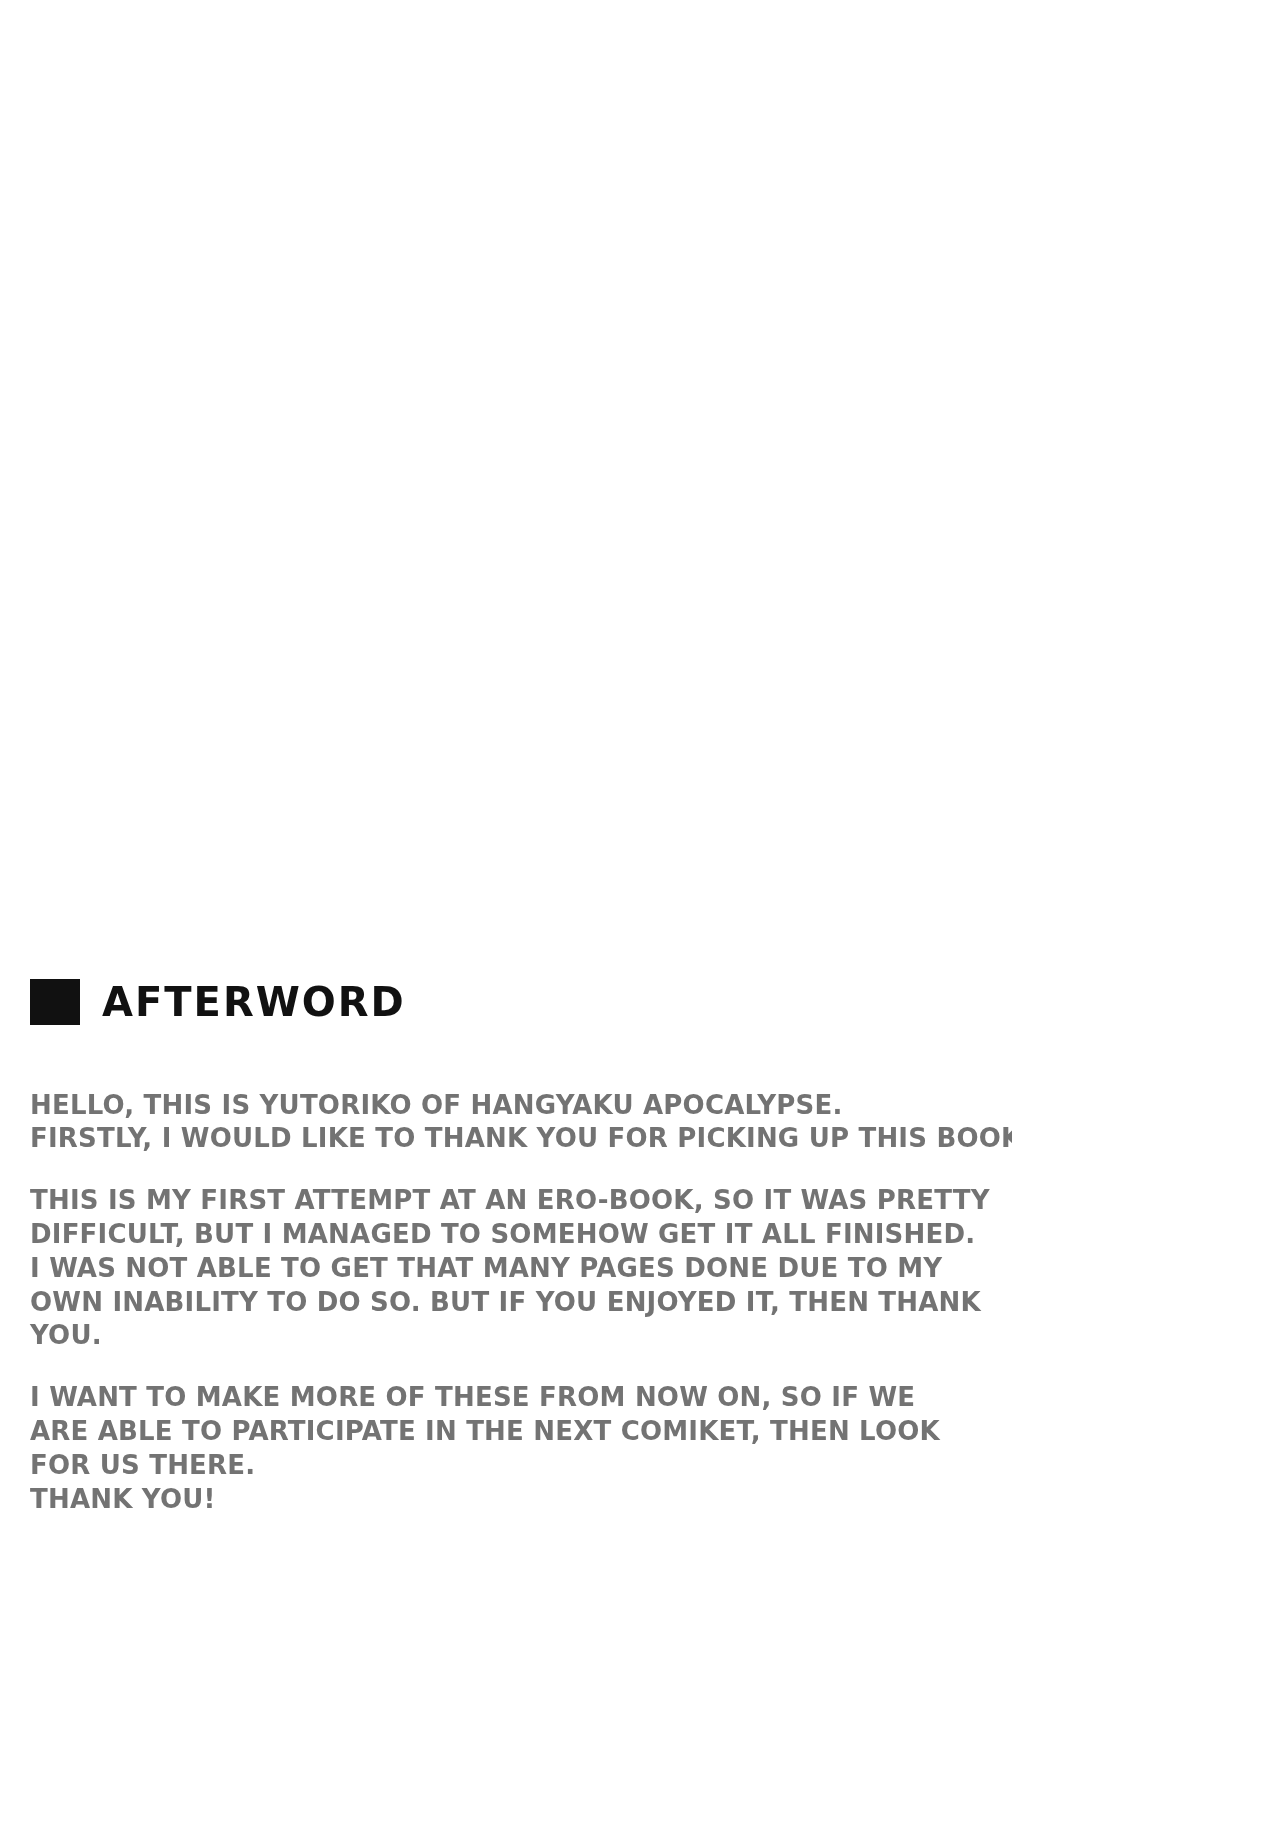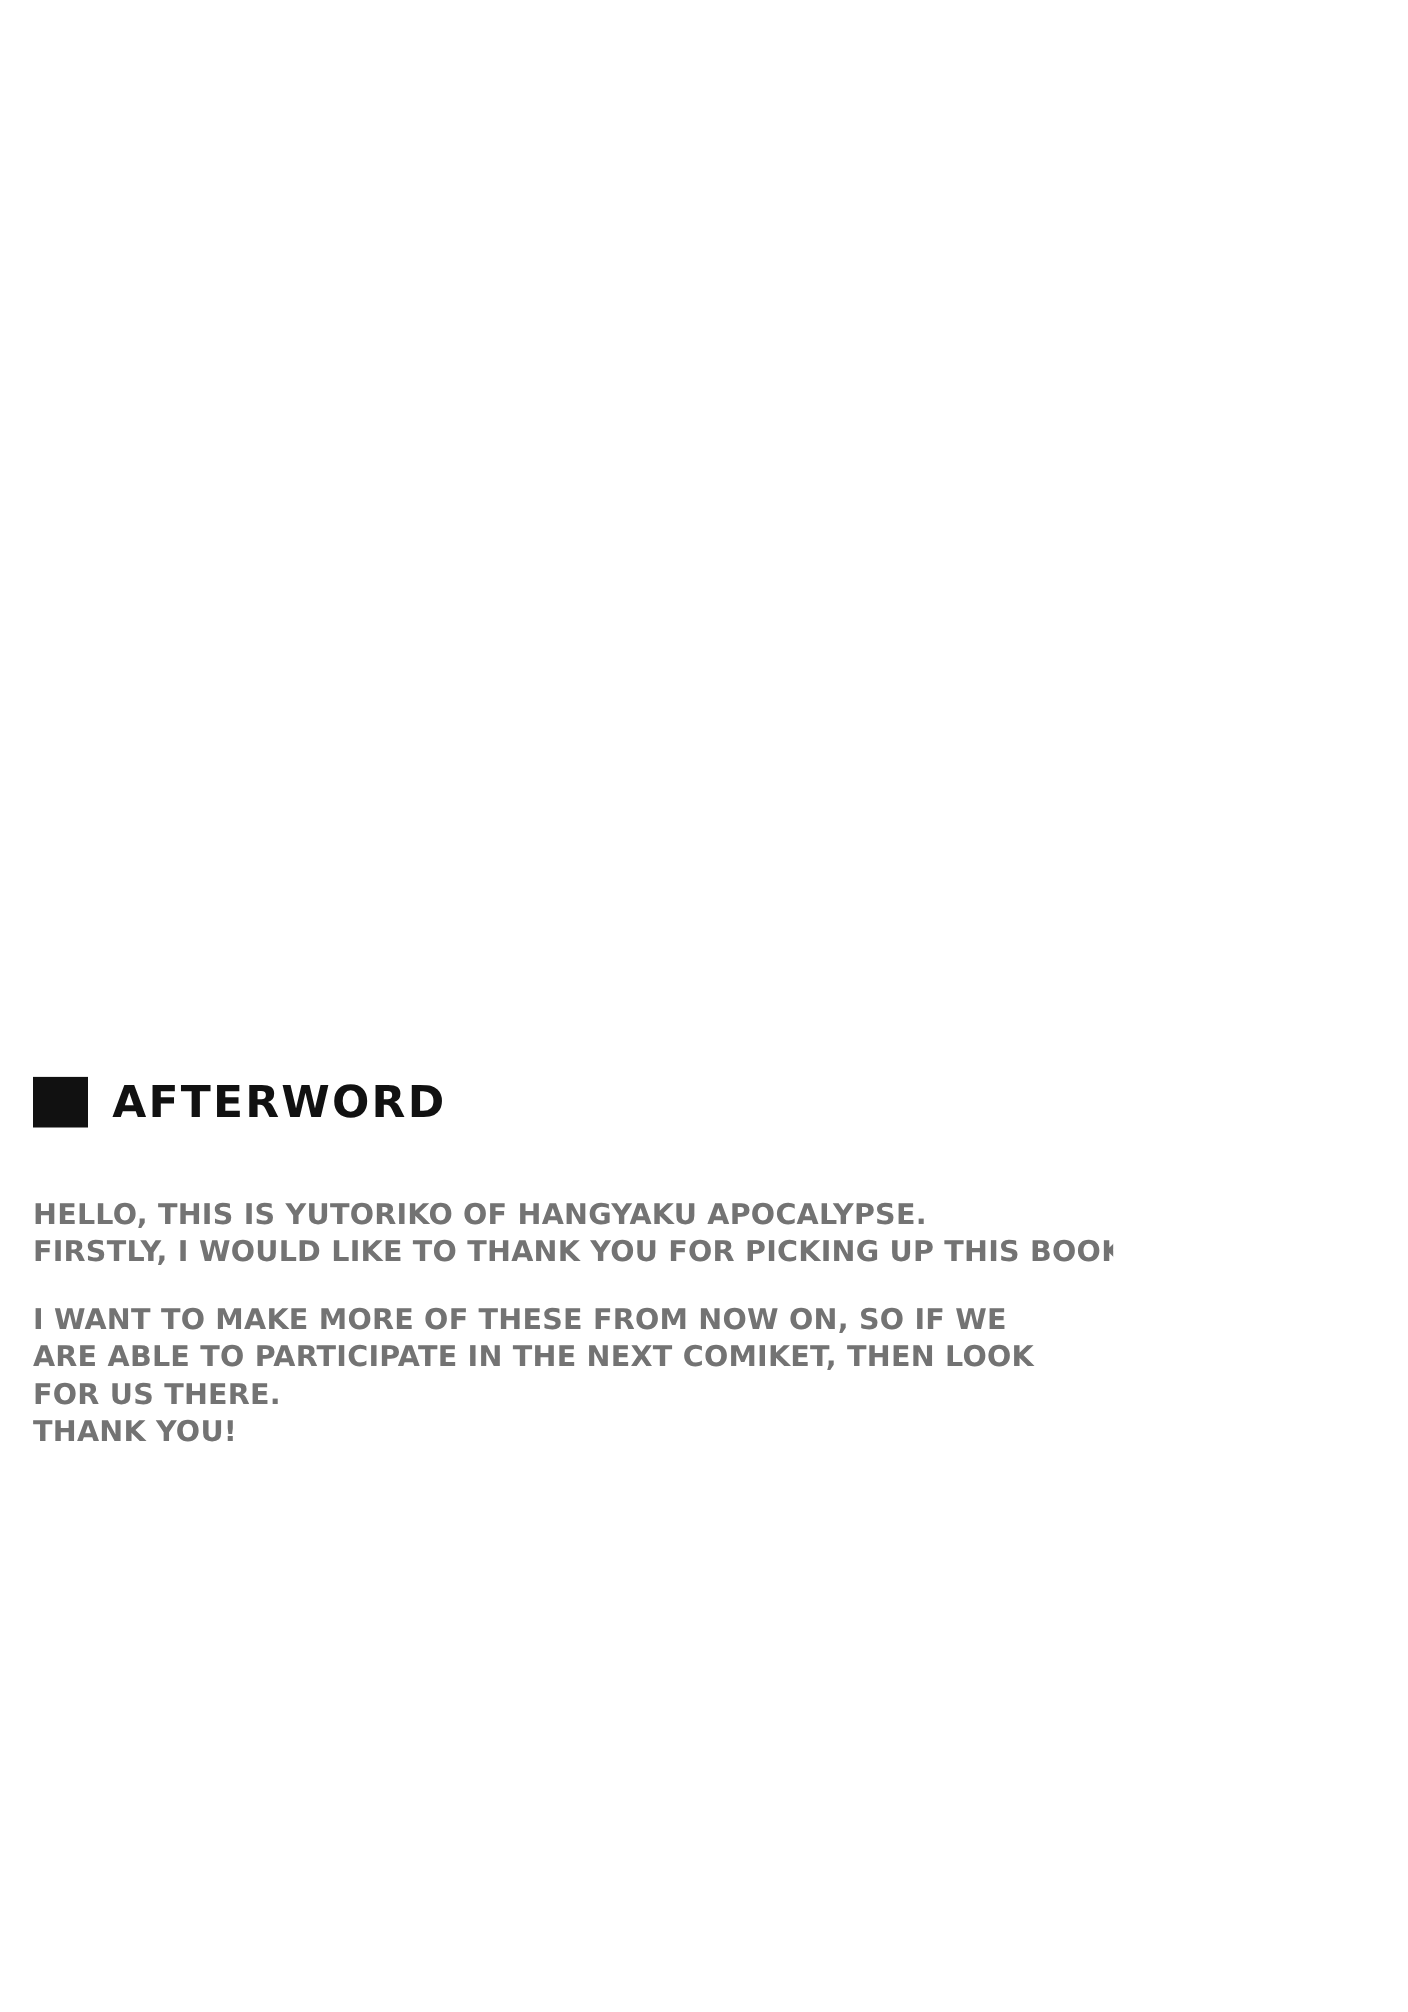--- a/index.html
+++ b/index.html
@@ -68,20 +68,25 @@
   <section class="afterword-block">
 
     <div class="heading-row">
       <span class="heading-marker"></span>
       <h1 class="heading-text">AFTERWORD</h1>
     </div>
 
     <div class="body-text">
       <p class="para">HELLO, THIS IS YUTORIKO OF HANGYAKU APOCALYPSE.
 FIRSTLY, I WOULD LIKE TO THANK YOU FOR PICKING UP THIS BOOK.</p>
+      <p class="para">THIS IS MY FIRST ATTEMPT AT AN ERO-BOOK, SO IT WAS PRETTY
+DIFFICULT, BUT I MANAGED TO SOMEHOW GET IT ALL FINISHED.
+I WAS NOT ABLE TO GET THAT MANY PAGES DONE DUE TO MY
+OWN INABILITY TO DO SO. BUT IF YOU ENJOYED IT, THEN THANK
+YOU.</p>
       <p class="para">I WANT TO MAKE MORE OF THESE FROM NOW ON, SO IF WE
 ARE ABLE TO PARTICIPATE IN THE NEXT COMIKET, THEN LOOK
 FOR US THERE.
 THANK YOU!</p>
     </div>
 
   </section>
 
 </div>
 

